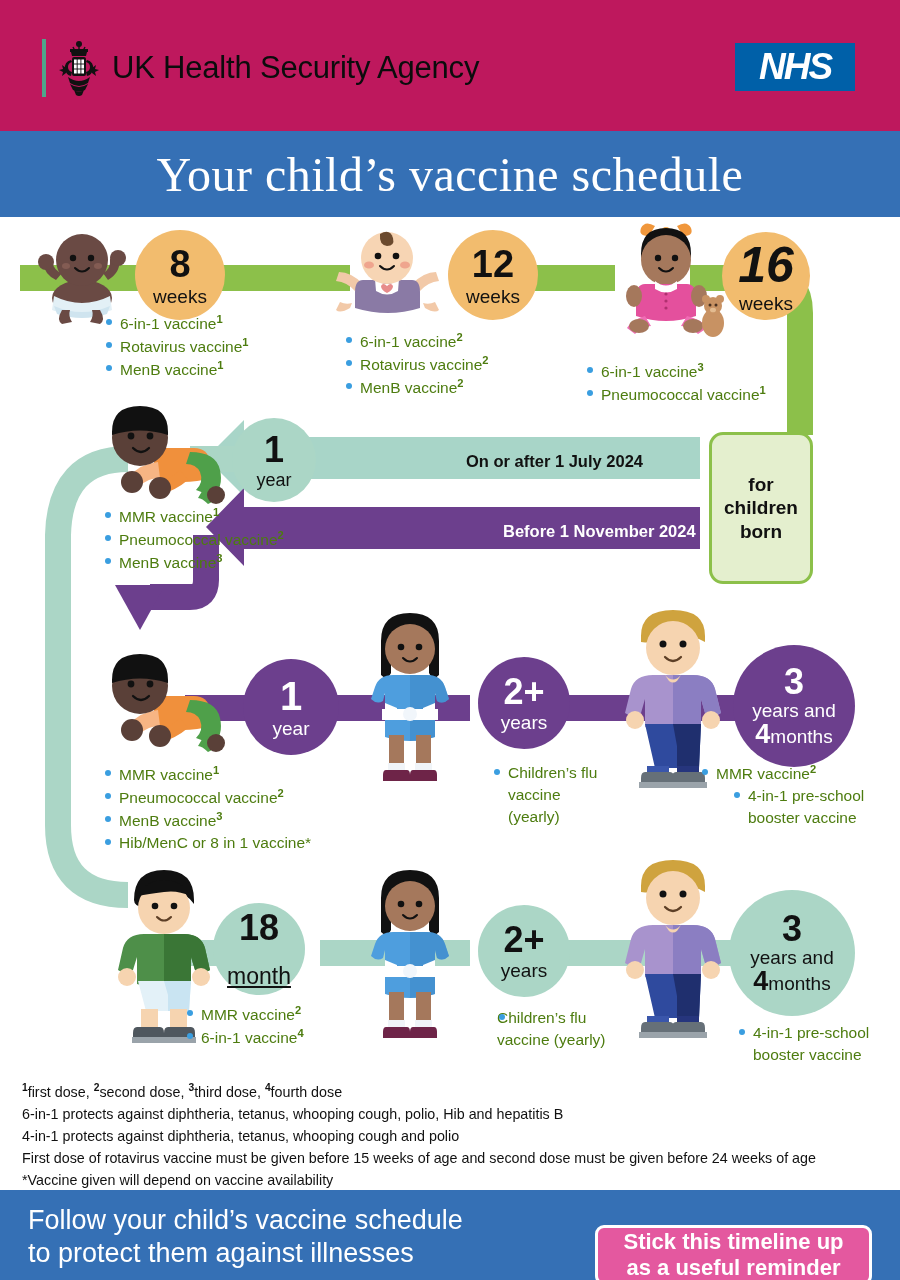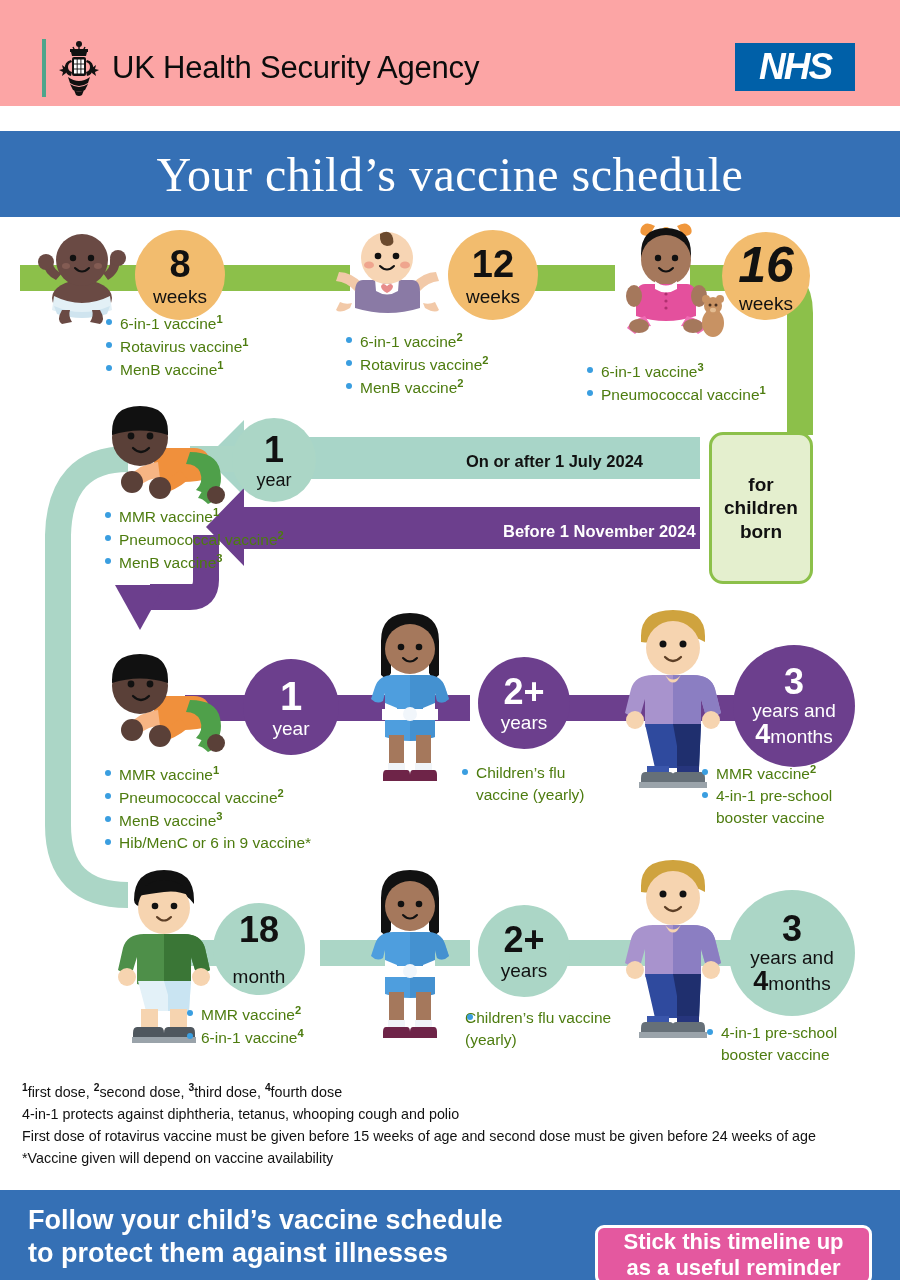--- a/index.html
+++ b/index.html
@@ -10,22 +10,22 @@
     font-family: "Liberation Sans", sans-serif;
     background: #ffffff;
     overflow: hidden;
     position: relative;
   }
 
   .page { position: relative; width: 900px; height: 1280px; background:#fff; }
 
   
   .header {
-    position: absolute; left:0; top:0; width:900px; height:106px;
-    background:#fca5a5;
+    position: absolute; left:0; top:0; width:900px; height:131px;
+    background:#be185d;
   }
   .ukhsa-logo { position:absolute; left:42px; top:38px; display:flex; align-items:center; gap:10px; }
   .ukhsa-rule { width:4px; height:58px; background:#4ea58b; }
   .crest { width:46px; height:60px; }
   .ukhsa-text { font-size:31px; font-weight:400; color:#0b0c0c; letter-spacing:-0.2px; white-space:nowrap; }
   .nhs-logo {
     position:absolute; right:45px; top:43px; width:120px; height:48px;
     background:#0060a8; display:flex; align-items:center; justify-content:center;
   }
   .nhs-text {
@@ -53,21 +53,21 @@
 
   .c-big { font-weight:bold; display:block; }
   .c-sub { font-weight:400; display:block; }
 
   .vlist { position:absolute; font-size:15.5px; color:#4d7c0f; line-height:1.42; }
   .vlist .li { position:relative; padding-left:16px; white-space:nowrap; }
   .vlist .li::before {
     content:""; position:absolute; left:2px; top:7px;
     width:6px; height:6px; border-radius:50%; background:#3a9ee0;
   }
-  .vlist .li.nb { white-space:normal; }
+  .vlist .li.nb { white-space:normal;margin-left:32px; }
   sup { font-size:0.72em; font-weight:bold; vertical-align:super; }
 
   
   .band-label {
     position:absolute; font-size:16.5px; font-weight:bold;
     display:flex; align-items:center;
   }
 
   
   .born-box {
@@ -85,21 +85,21 @@
   }
   .footnotes div { white-space:nowrap; }
 
   
   .footer {
     position:absolute; left:0; top:1190px; width:900px; height:90px;
     background:#3570b5;
   }
   .footer-msg {
     position:absolute; left:28px; top:14px; width:560px;
-    color:#fff; font-size:27px; font-weight:bold; line-height:1.22;
+    color:#fff; font-size:27px; font-weight:normal; line-height:1.22;
   }
   .sticker {
     position:absolute; left:595px; top:15px; width:277px; height:60px;
     background:#e4589f; border:3px solid #ffffff; border-radius:9px;
     color:#fff; font-size:22px; font-weight:bold; line-height:1.2;
     display:flex; align-items:center; justify-content:center; text-align:center;margin-top:20px;
   }
 
   svg.fig { position:absolute; overflow:visible; }
   .flow { position:absolute; left:0; top:205px; width:900px; height:880px; }
@@ -325,21 +325,21 @@
 
   <div class="circle c-purple" style="left:243px; top:659px; width:96px; height:96px;">
     <span class="c-big" style="font-size:40px;">1</span>
     <span class="c-sub" style="font-size:19px; margin-top:3px;">year</span>
   </div>
 
   <div class="vlist" style="left:103px; top:763px;">
     <div class="li"><span>MMR vaccine<sup>1</sup></span></div>
     <div class="li"><span>Pneumococcal vaccine<sup>2</sup></span></div>
     <div class="li"><span>MenB vaccine<sup>3</sup></span></div>
-    <div class="li"><span>Hib/MenC or 6 in 9 vaccine*</span></div>
+    <div class="li"><span>Hib/MenC or 8 in 1 vaccine*</span></div>
   </div>
 
   <svg class="fig" style="left:355px; top:605px; width:110px; height:185px;" viewBox="0 0 110 185">
     <path d="M26 36 q0 -28 29 -28 q29 0 29 28 l0 34 q-6 6 -10 -2 l0 -22 q-19 6 -38 0 l0 22 q-4 8 -10 2 z" fill="#111"></path>
     <circle cx="55" cy="44" r="25" fill="#a5785c"></circle>
     <circle cx="46" cy="42" r="3.3" fill="#111"></circle>
     <circle cx="64" cy="42" r="3.3" fill="#111"></circle>
     <path d="M48 53 q7 7 14 0" stroke="#111" stroke-width="2" fill="none" stroke-linecap="round"></path>
     <path d="M38 70 h34 q14 0 18 12 l4 12 q-6 6 -12 2 l-2 -8 l0 44 q-25 8 -50 0 l0 -44 l-2 8 q-6 4 -12 -2 l4 -12 q4 -12 18 -12 z" fill="#4e9ede"></path>
     <path d="M55 70 h17 q14 0 18 12 l4 12 q-6 6 -12 2 l-2 -8 l0 44 q-12 4 -25 4 z" fill="#3d86c4" opacity="0.55"></path>
@@ -414,21 +414,21 @@
     <rect x="33" y="149" width="17" height="20" fill="#f6d4b0"></rect>
     <rect x="62" y="149" width="17" height="20" fill="#f6d4b0"></rect>
     <path d="M29 167 h23 q4 0 4 6 v6 h-31 v-6 q0 -6 4 -6 z" fill="#4f575e"></path>
     <path d="M60 167 h23 q4 0 4 6 v6 h-31 v-6 q0 -6 4 -6 z" fill="#4f575e"></path>
     <rect x="24" y="177" width="33" height="6" fill="#9aa3aa"></rect>
     <rect x="55" y="177" width="33" height="6" fill="#9aa3aa"></rect>
   </svg>
 
   <div class="circle c-teal" style="left:213px; top:903px; width:92px; height:92px;">
     <span class="c-big" style="font-size:36px;">18</span>
-    <span class="c-sub" style="font-size:19px; margin-top:19px;">month</span>
+    <span class="c-sub" style="font-size:23px; margin-top:19px;text-decoration:underline;">month</span>
   </div>
 
   <div class="vlist" style="left:185px; top:1003px;">
     <div class="li"><span>MMR vaccine<sup>2</sup></span></div>
     <div class="li"><span>6-in-1 vaccine<sup>4</sup></span></div>
   </div>
 
   <svg class="fig" style="left:355px; top:862px; width:110px; height:185px;" viewBox="0 0 110 185">
     <path d="M26 36 q0 -28 29 -28 q29 0 29 28 l0 34 q-6 6 -10 -2 l0 -22 q-19 6 -38 0 l0 22 q-4 8 -10 2 z" fill="#111"></path>
     <circle cx="55" cy="44" r="25" fill="#a5785c"></circle>
@@ -486,20 +486,21 @@
       <b style="font-size:27px;">4</b><span>months</span>
     </span>
   </div>
 
   <div class="vlist" style="left:705px; top:1022px; width:180px;">
     <div class="li nb"><span>4-in-1 pre-school booster vaccine</span></div>
   </div>
 
   <div class="footnotes">
     <div><sup>1</sup>first dose, <sup>2</sup>second dose, <sup>3</sup>third dose, <sup>4</sup>fourth dose</div>
+    <div>6-in-1 protects against diphtheria, tetanus, whooping cough, polio, Hib and hepatitis B</div>
     <div>4-in-1 protects against diphtheria, tetanus, whooping cough and polio</div>
     <div>First dose of rotavirus vaccine must be given before 15 weeks of age and second dose must be given before 24 weeks of age</div>
     <div>*Vaccine given will depend on vaccine availability</div>
   </div>
 
   <div class="footer">
     <div class="footer-msg">
       <div>Follow your child’s vaccine schedule</div>
       <div>to protect them against illnesses</div>
     </div>

